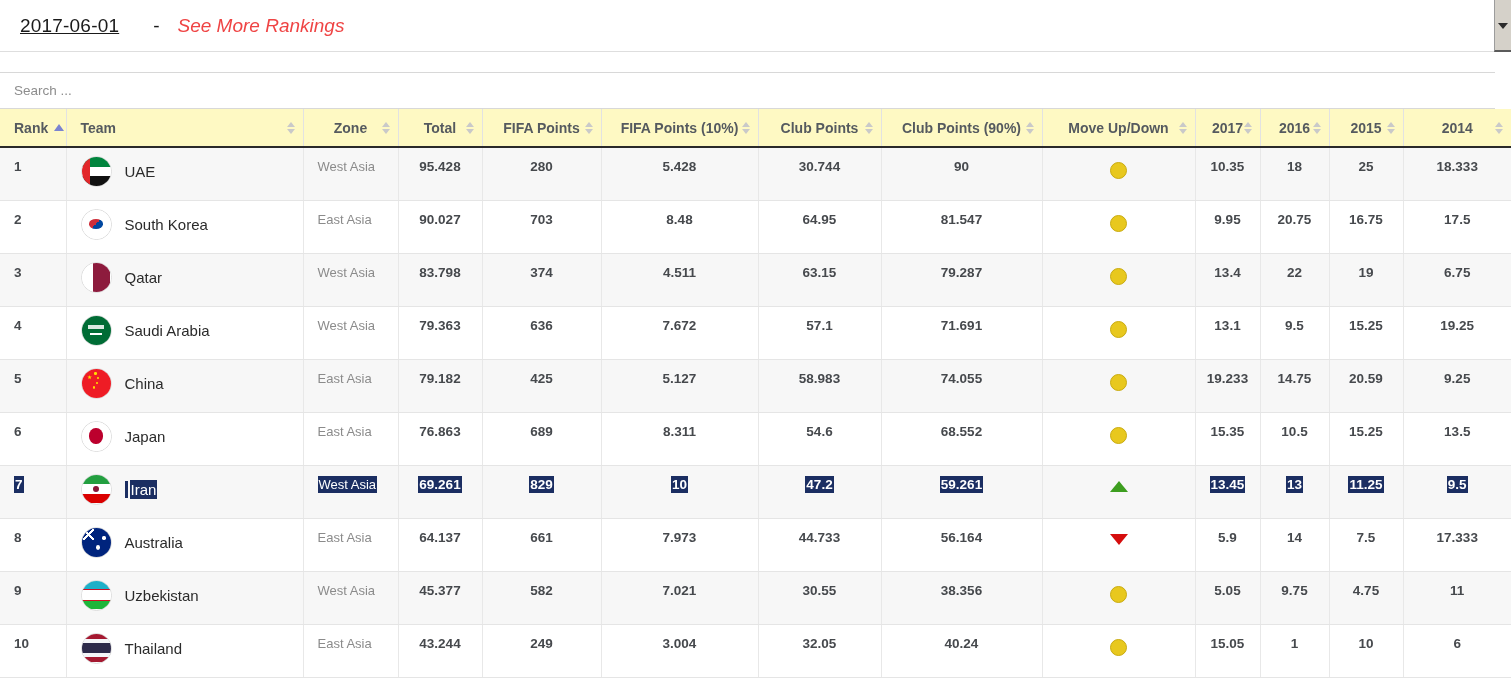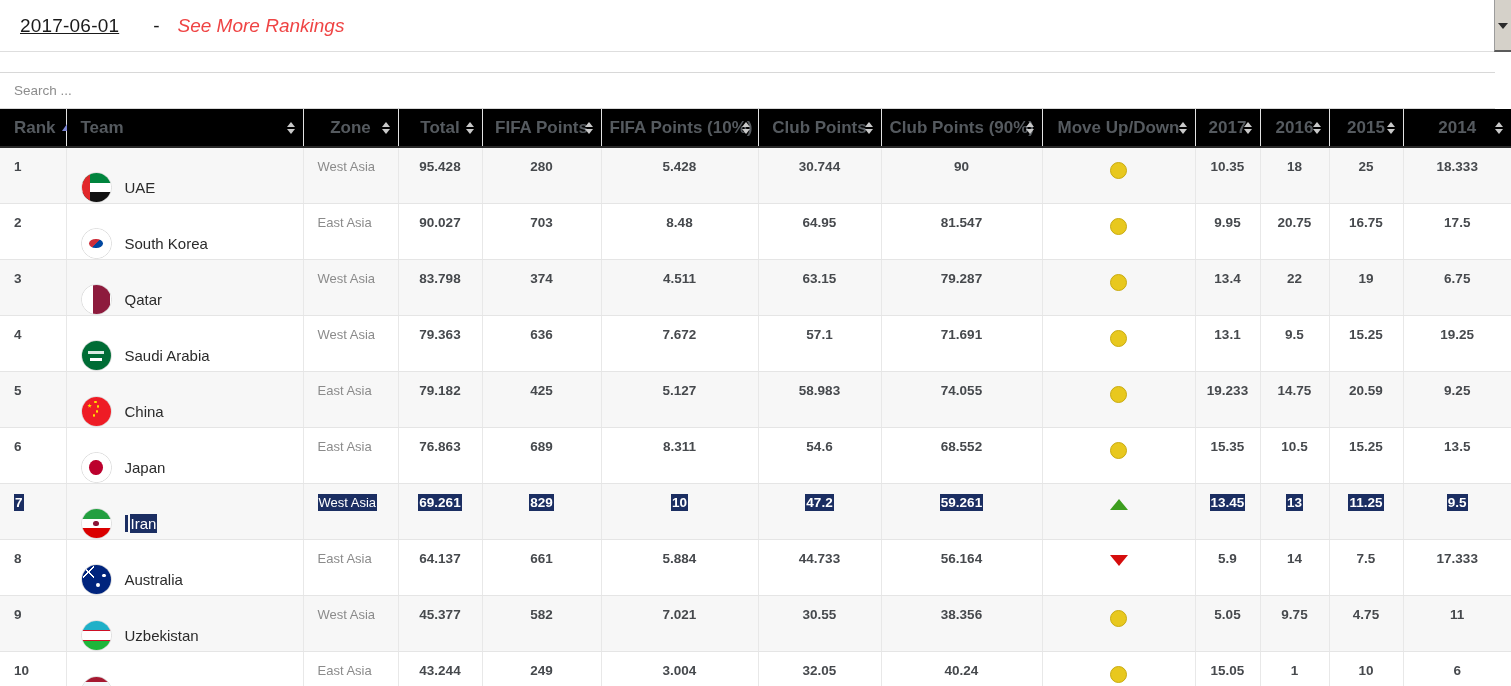--- a/index.html
+++ b/index.html
@@ -83,24 +83,24 @@
   }
   #searchbox input::placeholder { color: #8d8d8d; }
 
   
   table {
     border-collapse: collapse;
     width: 1511px;
     table-layout: fixed;
   }
   thead th {
-    background: #000000;
+    background: #fef9c3;
     border-right: 1px solid #e2e2e2;
     border-bottom: 2px solid #2a2a2a;
-    font-size: 17px;
+    font-size: 14px;
     font-weight: bold;
     color: #555a5f;
     height: 38px;
     padding: 0 8px;
     text-align: center;
     position: relative;
     white-space: nowrap;
     vertical-align: middle;
   }
   thead th.left { text-align: left; padding-left: 14px; }
@@ -151,21 +151,21 @@
   td.rank {
     text-align: left;
     padding-left: 14px;
     font-weight: bold;
     font-size: 13.5px;
     color: #46494d;
   }
   td.team {
     text-align: left;
     padding-left: 14px;
-    padding-top: 24px;
+    padding-top: 8px;
     color: #2b2b2b;
     font-size: 15px;
   }
   td.zone {
     text-align: left;
     padding-left: 14px;
     color: #8b8b8b;
     font-size: 13px;
   }
   td.num  { font-weight: bold; }
@@ -493,21 +493,21 @@
               <span style="top:4%;left:6%;width:38%;height:40%;background:linear-gradient(45deg,transparent 44%,#fff 44%,#fff 56%,transparent 56%),linear-gradient(-45deg,transparent 44%,#fff 44%,#fff 56%,transparent 56%)"></span>
               <span style="top:62%;left:50%;width:14%;height:15%;background:#fff;border-radius:50%"></span>
               <span style="top:30%;left:72%;width:11%;height:12%;background:#fff;border-radius:50%"></span>
             </span>
             <span class="teamname">Australia</span>
           </span>
         </td>
         <td class="zone">East Asia</td>
         <td class="num">64.137</td>
         <td class="num">661</td>
-        <td class="num">5.884</td>
+        <td class="num">7.973</td>
         <td class="num">44.733</td>
         <td class="num">56.164</td>
         <td class="move"><span class="tri-down"></span></td>
         <td class="num">5.9</td>
         <td class="num">14</td>
         <td class="num">7.5</td>
         <td class="num">17.333</td>
       </tr>
       <tr class="odd">
         <td class="rank">9</td>

